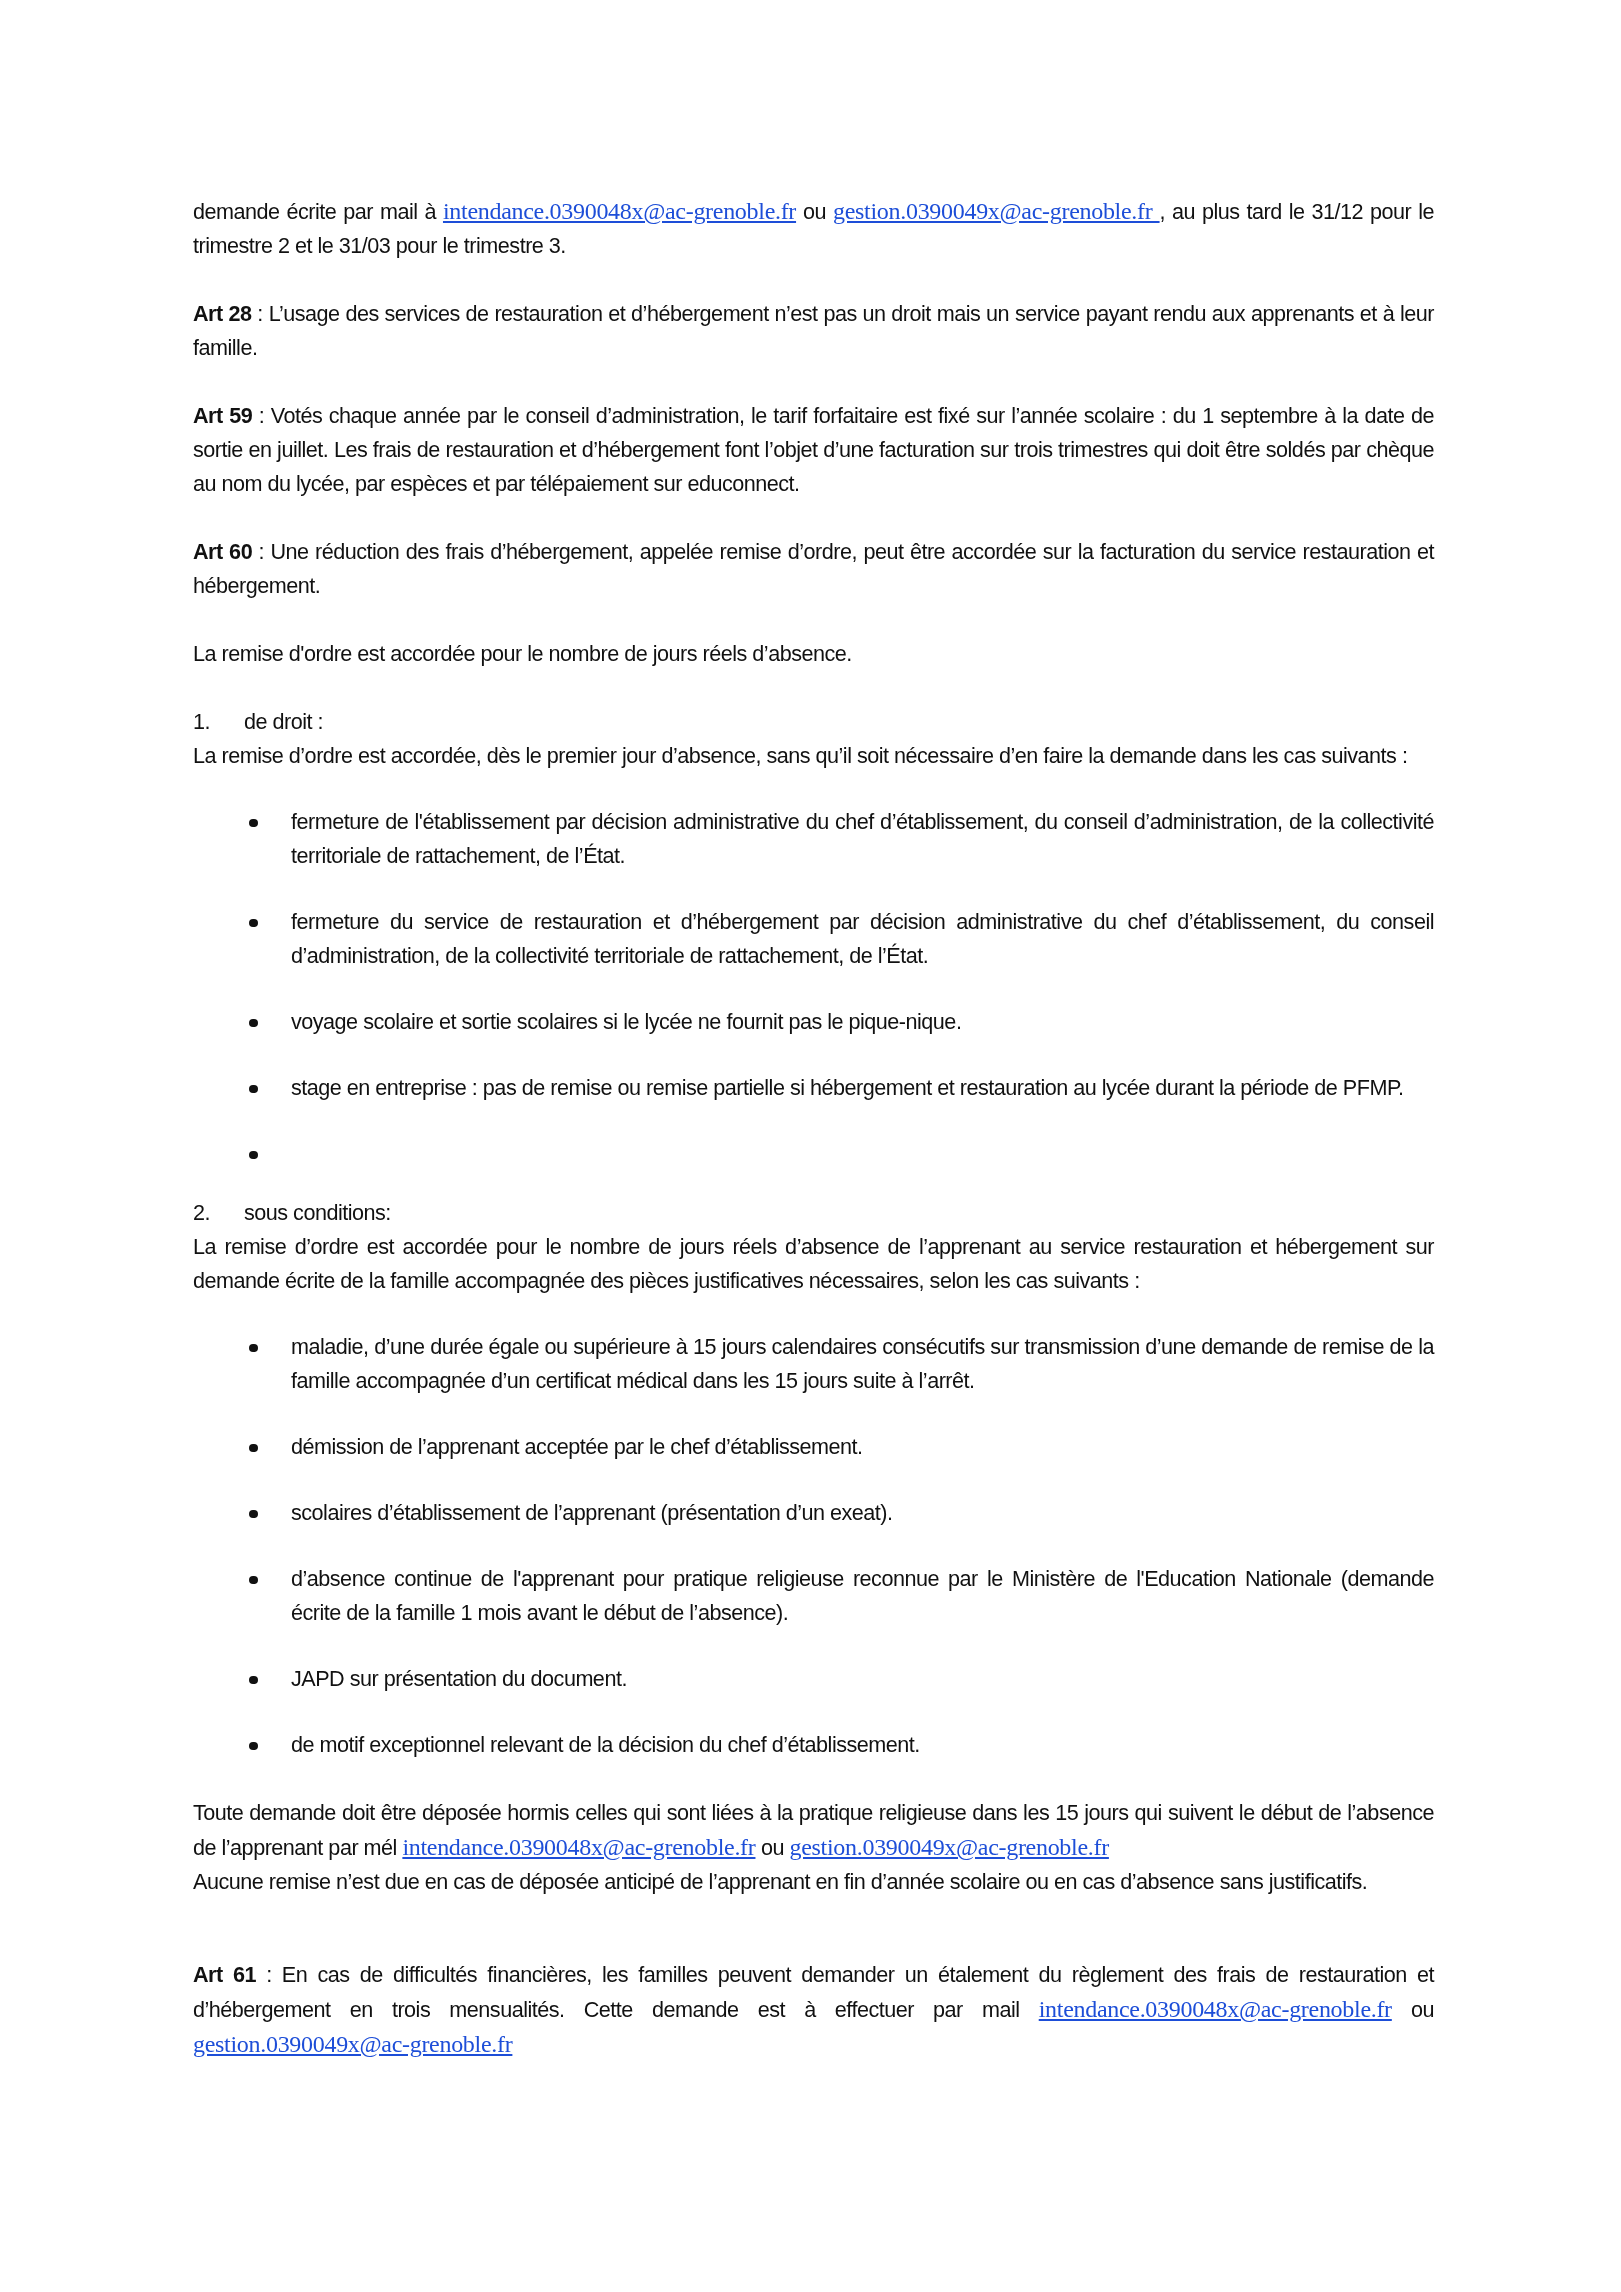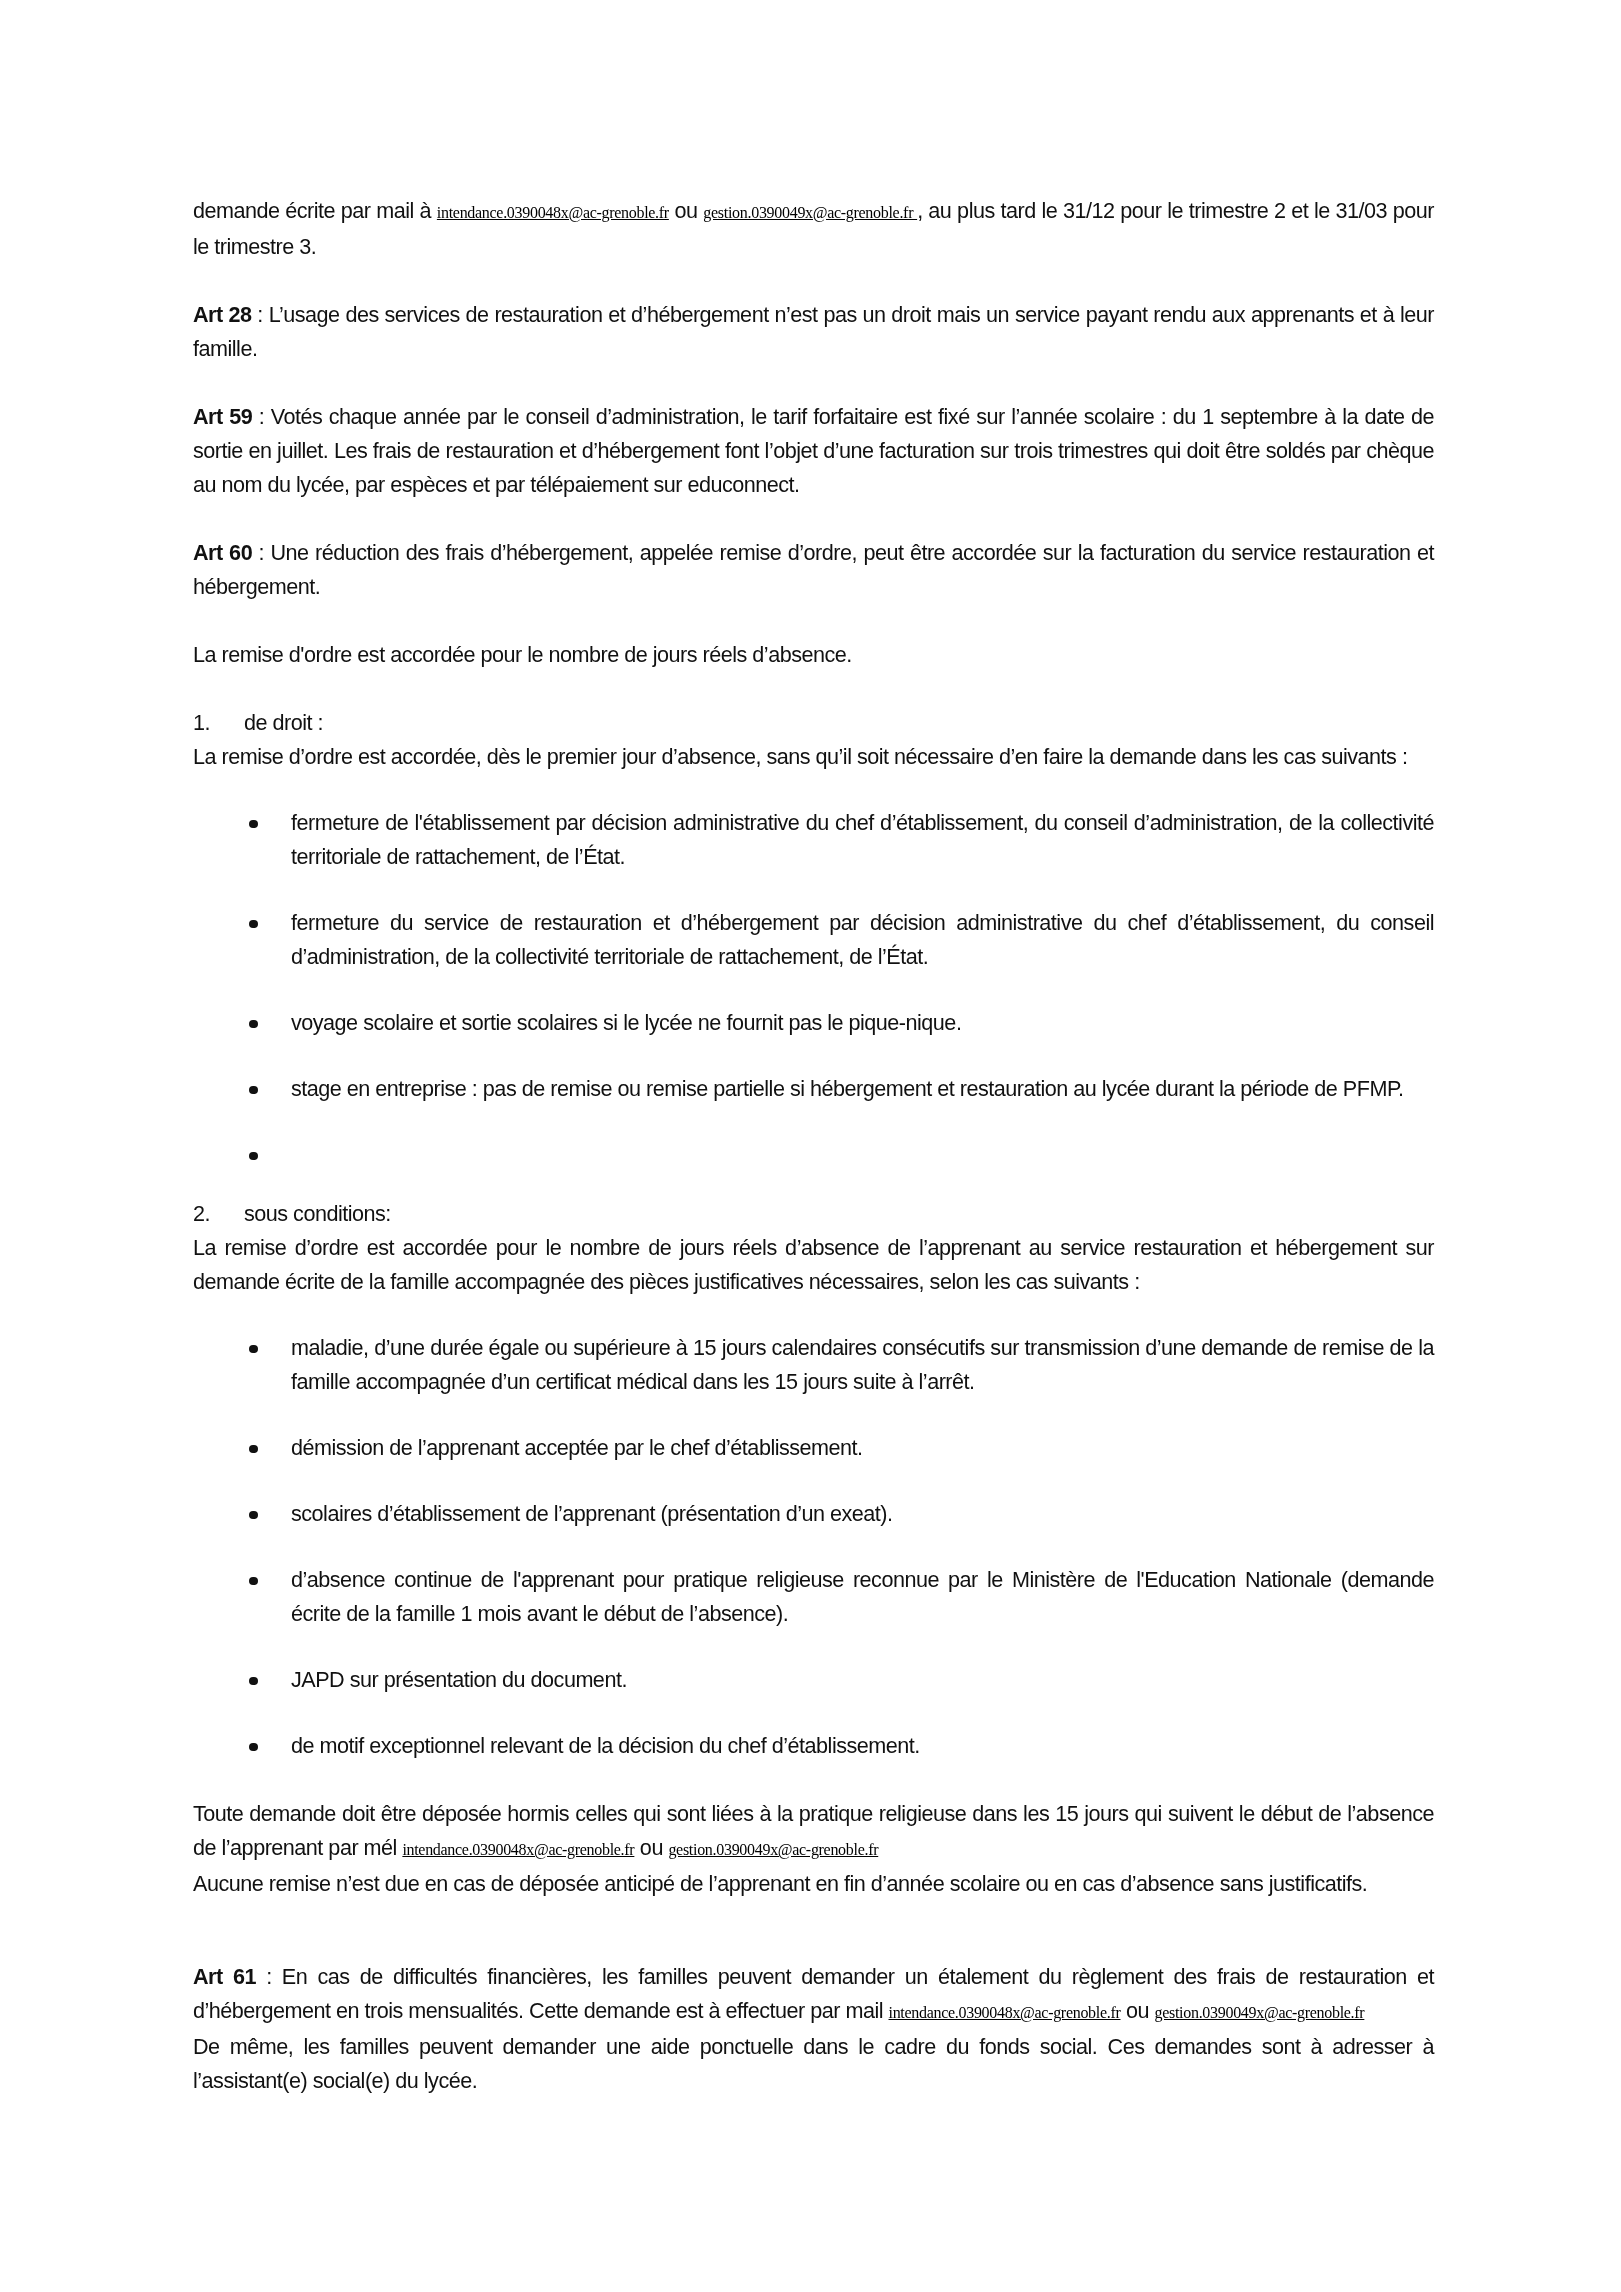--- a/index.html
+++ b/index.html
@@ -8,22 +8,22 @@
     position: absolute; left: 193px; top: 194px; width: 1241px;
     font-family: "Liberation Sans", "DejaVu Sans", sans-serif;
     font-size: 21.6px; line-height: 34px; color: #111111;
     letter-spacing: -0.5px; word-spacing: 0px;
   }
   p { margin: 0; text-align: justify; }
   .gap { height: 34px; }
   .bold { font-weight: bold; }
   a.mail {
     font-family: "Liberation Serif", "DejaVu Serif", serif;
-    color: #000000; text-decoration: underline; letter-spacing: -0.3px;
-    font-size: 16px;
+    color: #1d4ed8; text-decoration: underline; letter-spacing: -0.3px;
+    font-size: 24px;
   }
   .numbered { position: relative; padding-left: 51px; }
   .numbered .num { position: absolute; left: 0; }
   ul.bullets { list-style: none; margin: 0; padding: 0; }
   ul.bullets li { position: relative; padding-left: 98px; text-align: justify; margin-top: 32px; }
   ul.bullets li .bullet {
     position: absolute; left: 56px; top: 13.7px; width: 8.8px; height: 8.8px;
     border-radius: 50%; background: #111111;
   }
   .block-gap-2 { height: 59px; }
@@ -85,16 +85,15 @@
 
   <p>
     <span>Toute demande doit être déposée hormis celles qui sont liées à la pratique religieuse dans les 15 jours qui suivent le début de l’absence de l’apprenant par mél </span><a class="mail">intendance.0390048x@ac-grenoble.fr</a><span> ou </span><a class="mail">gestion.0390049x@ac-grenoble.fr</a>
   </p>
   <p>Aucune remise n’est due en cas de déposée anticipé de l’apprenant en fin d’année scolaire ou en cas d’absence sans justificatifs.</p>
   <div class="block-gap-2"></div>
 
   <p>
     <span class="bold">Art 61</span><span> : En cas de difficultés financières, les familles peuvent demander un étalement du règlement des frais de restauration et d’hébergement en trois mensualités. Cette demande est à effectuer par mail </span><a class="mail">intendance.0390048x@ac-grenoble.fr</a><span> ou </span><a class="mail">gestion.0390049x@ac-grenoble.fr</a>
   </p>
-  <p>De même, les familles peuvent demander une aide ponctuelle dans le cadre du fonds social. Ces demandes sont à adresser à l’assistant(e) social(e) du lycée.</p>
 
 </div>
 
 
 </body></html>

